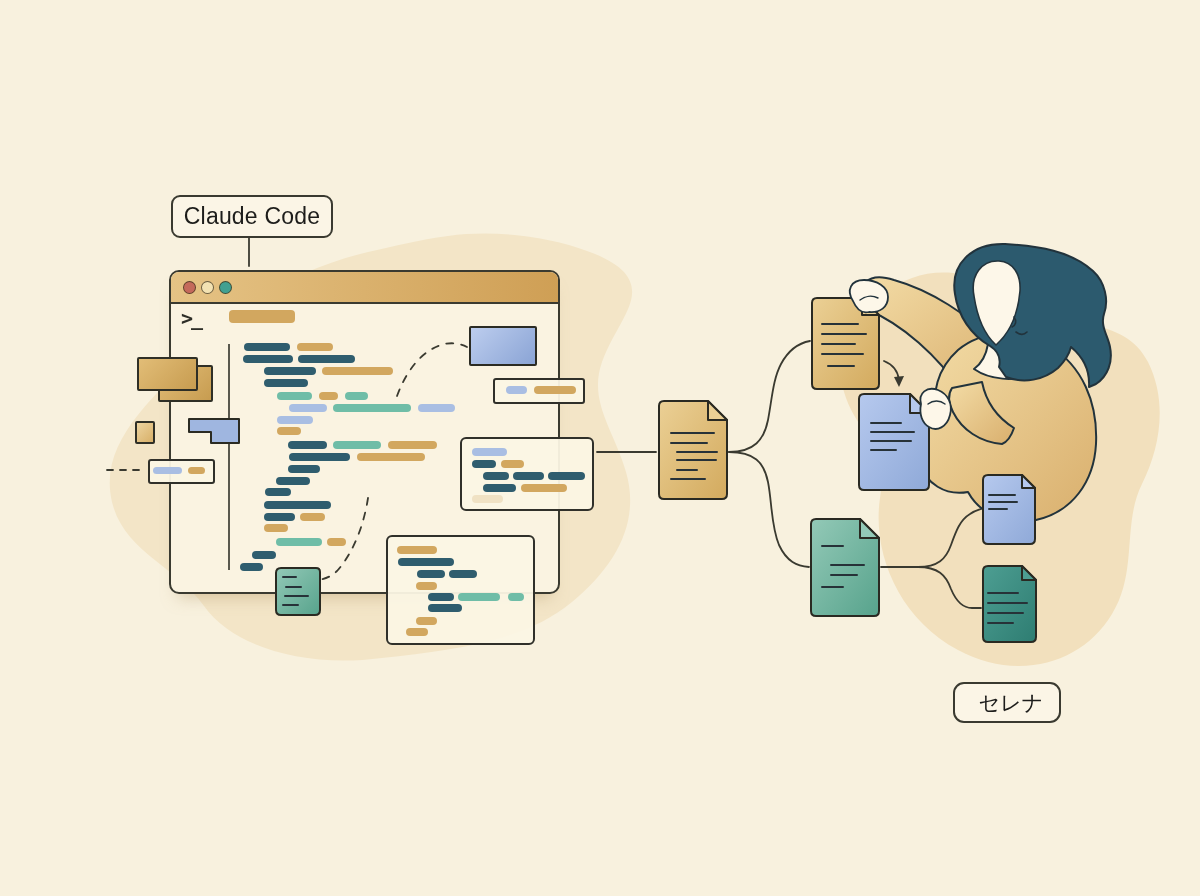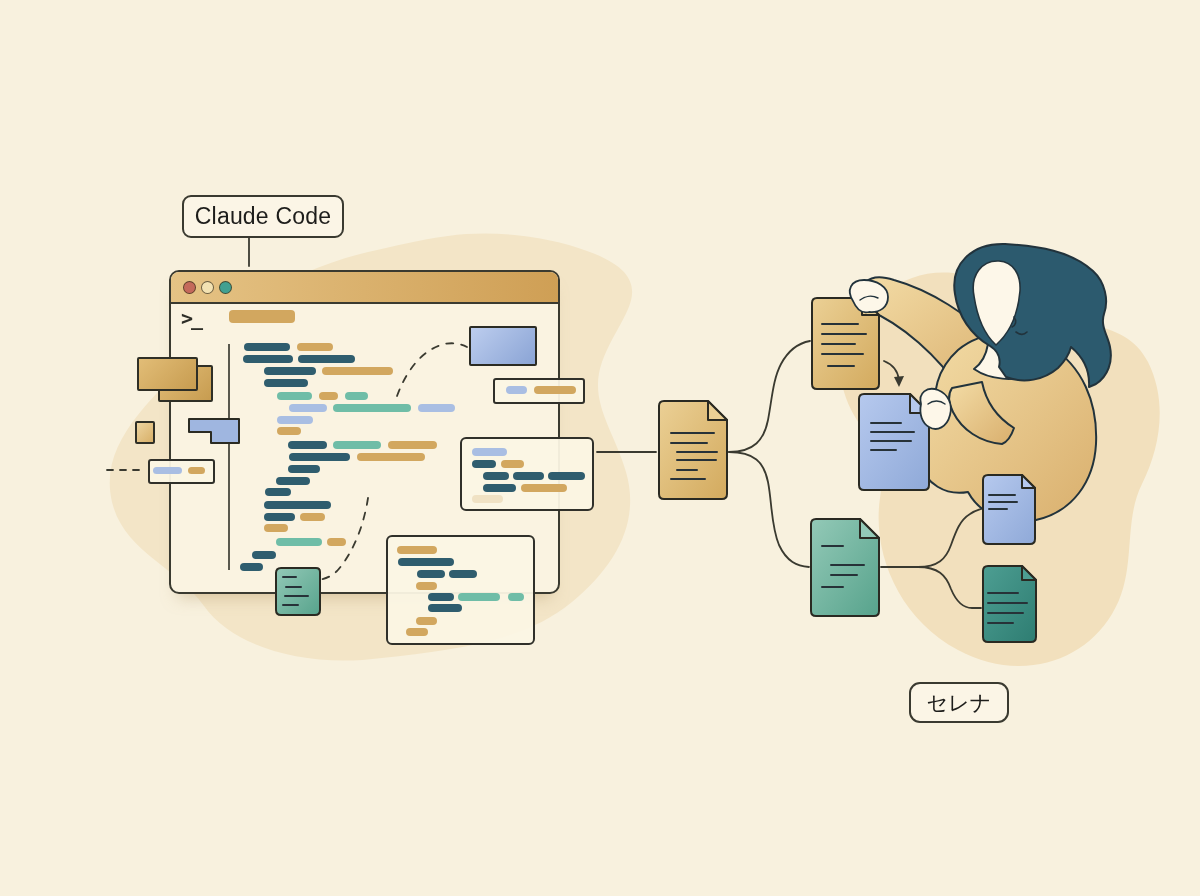--- a/index.html
+++ b/index.html
@@ -2,23 +2,23 @@
 <html><head>
 <meta charset="utf-8">
 <style>
   html,body{margin:0;padding:0;}
   .scene{position:relative;width:1200px;height:896px;background:var(--bg,#f8f1de);overflow:hidden;
          font-family:"Liberation Sans",sans-serif;}
   .layer-svg{position:absolute;left:0;top:0;z-index:1;}
   .overlay-svg{position:absolute;left:0;top:0;z-index:3;pointer-events:none;}
   .callout{position:absolute;z-index:2;border:2px solid var(--line,#2a2a23);border-radius:9px;
            background:#fbf5e6;display:flex;align-items:center;justify-content:center;
-           color:#1d1d1b;letter-spacing:.2px;margin-left:11px;}
+           color:#1d1d1b;letter-spacing:.2px;}
   .callout.tool{left:171px;top:195px;width:158px;height:39px;font-size:23px;}
-  .callout.agent{left:898px;top:682px;width:96px;height:37px;font-size:21px;border-radius:11px;}
+  .callout.agent{left:953px;top:682px;width:96px;height:37px;font-size:21px;border-radius:11px;padding-left:8px;}
   .window{position:absolute;z-index:2;left:169px;top:270px;width:387px;height:320px;
           border:2px solid var(--line,#2b2b23);border-radius:10px;background:var(--window-bg,#faf3e1);
           box-shadow:0 12px 16px -9px rgba(185,160,115,.5);}
   .titlebar{height:30px;border-bottom:2px solid var(--line,#2b2b23);border-radius:8px 8px 0 0;
             background:linear-gradient(90deg,var(--bar-from,#e5c385),var(--bar-to,#cf9f55));
             display:flex;align-items:center;padding-left:12px;gap:5px;}
   .dot{width:13px;height:13px;border-radius:50%;border:1.5px solid rgba(60,48,25,.75);box-sizing:border-box;}
   .dot.r{background:var(--dot-red,#c4695b);} .dot.y{background:var(--dot-yellow,#f3e2b2);} .dot.g{background:var(--dot-green,#41a091);}
   .prompt{position:absolute;z-index:2;left:181px;top:306px;font-family:"DejaVu Sans Mono",monospace;
           font-size:20px;font-weight:bold;color:#2e2e27;letter-spacing:-2px;}

